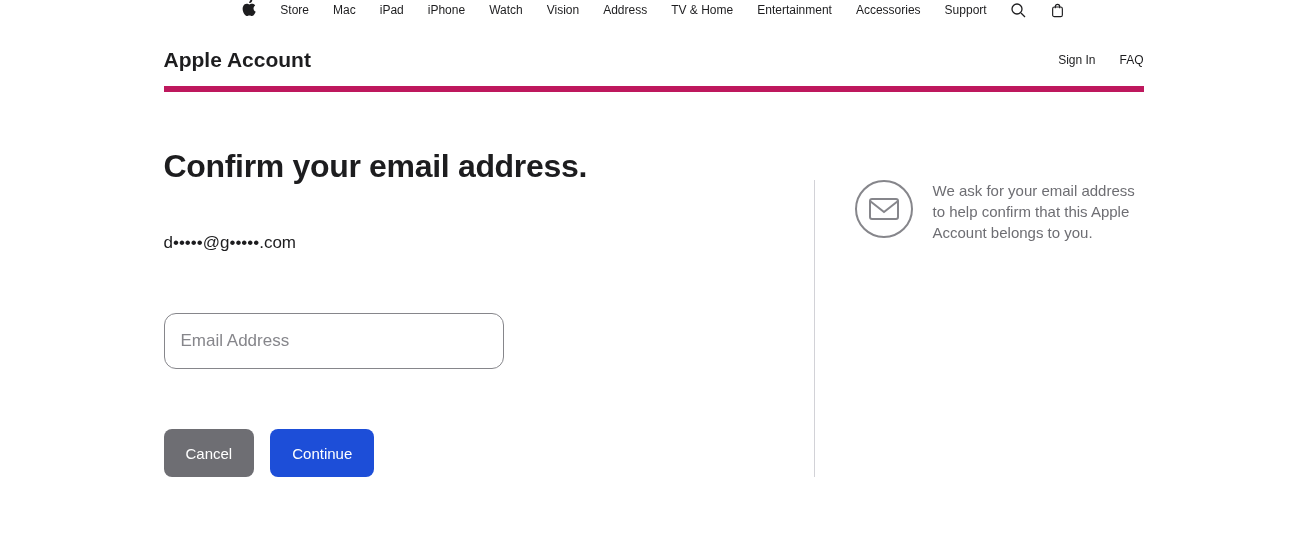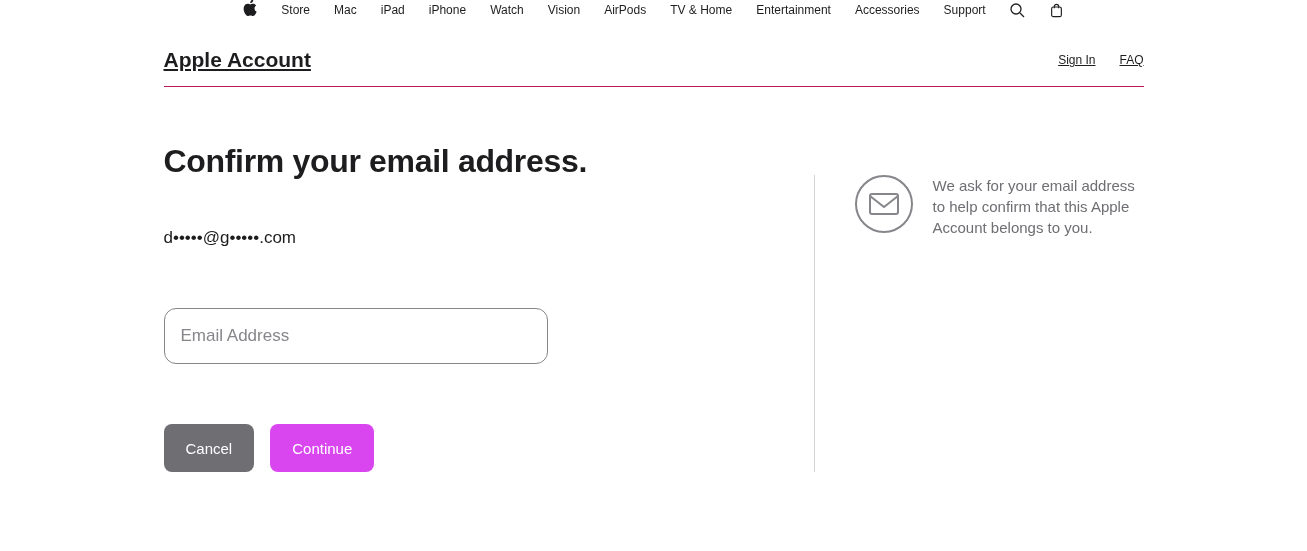--- a/index.html
+++ b/index.html
@@ -38,23 +38,22 @@
     .container {
       max-width: 980px;
       margin: 0 auto;
       padding: 0 0;
     }
     .subheader {
       display: flex;
       justify-content: space-between;
       align-items: center;
       padding: 14px 0 14px 0;
-      border-bottom: 1px solid #be185d;
+      border-bottom: 6px solid #be185d;
       margin-top: 14px;
-      text-decoration: underline;
     }
     .subheader-title {
       font-size: 21px;
       font-weight: 600;
       color: #1d1d1f;
     }
     .subheader-links {
       display: flex;
       gap: 24px;
       font-size: 12px;
@@ -80,21 +79,21 @@
     }
     .masked-email {
       font-size: 17px;
       color: #1d1d1f;
       margin-bottom: 60px;
     }
     .input-wrapper {
       margin-bottom: 60px;
     }
     .email-input {
-      width: 384px;
+      width: 340px;
       height: 56px;
       border: 1px solid #86868b;
       border-radius: 12px;
       padding: 0 16px;
       font-size: 17px;
       color: #1d1d1f;
       outline: none;
       background: #fff;
     }
     .email-input::placeholder {
@@ -111,21 +110,21 @@
       border-radius: 8px;
       font-size: 15px;
       cursor: pointer;
       font-family: inherit;
     }
     .btn-cancel {
       background: #6e6e73;
       color: #fff;
     }
     .btn-continue {
-      background: #d946ef;
+      background: #1d4ed8;
       color: #fff;
     }
     .right-col {
       border-left: 1px solid #d2d2d7;
       padding-left: 40px;
       padding-bottom: 40px;
       display: flex;
       gap: 20px;
       align-items: flex-start;
       max-width: 330px;
@@ -160,21 +159,21 @@
     <svg viewBox="0 0 14 18" width="14" height="18" fill="#1d1d1f">
         <path d="M11.5 9.5c0-2 1.6-3 1.7-3.1-1-1.4-2.4-1.6-2.9-1.6-1.2-.1-2.4.7-3 .7-.6 0-1.6-.7-2.6-.7C3.3 4.8 2 5.6 1.3 6.9c-1.4 2.5-.4 6.1 1 8.1.7 1 1.5 2.1 2.5 2 1 0 1.4-.6 2.6-.6 1.2 0 1.6.6 2.6.6 1.1 0 1.8-1 2.5-2 .8-1.1 1.1-2.2 1.1-2.3 0 0-2.1-.8-2.1-3.2zM9.5 3.1c.5-.7.9-1.6.8-2.6-.8 0-1.8.6-2.3 1.2-.5.6-.9 1.5-.8 2.4.9.1 1.8-.4 2.3-1z"></path>
       </svg>
   </span>
   <span class="nav-item">Store</span>
   <span class="nav-item">Mac</span>
   <span class="nav-item">iPad</span>
   <span class="nav-item">iPhone</span>
   <span class="nav-item">Watch</span>
   <span class="nav-item">Vision</span>
-  <span class="nav-item">AirPods</span>
+  <span class="nav-item">Address</span>
   <span class="nav-item">TV &amp; Home</span>
   <span class="nav-item">Entertainment</span>
   <span class="nav-item">Accessories</span>
   <span class="nav-item">Support</span>
   <span class="nav-item nav-icon">
     <svg viewBox="0 0 15 15" fill="none" stroke="#1d1d1f" stroke-width="1.3">
         <circle cx="6" cy="6" r="5"></circle>
         <line x1="10" y1="10" x2="14" y2="14"></line>
       </svg>
   </span>

